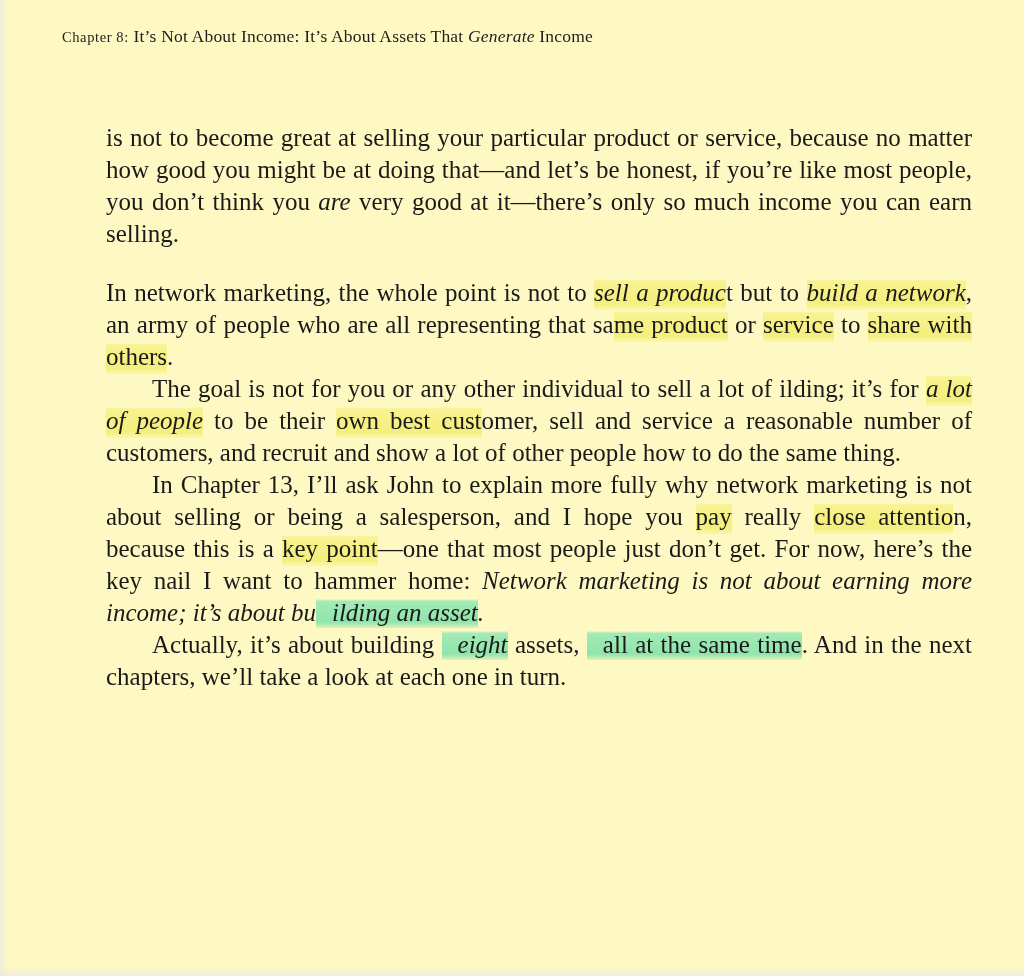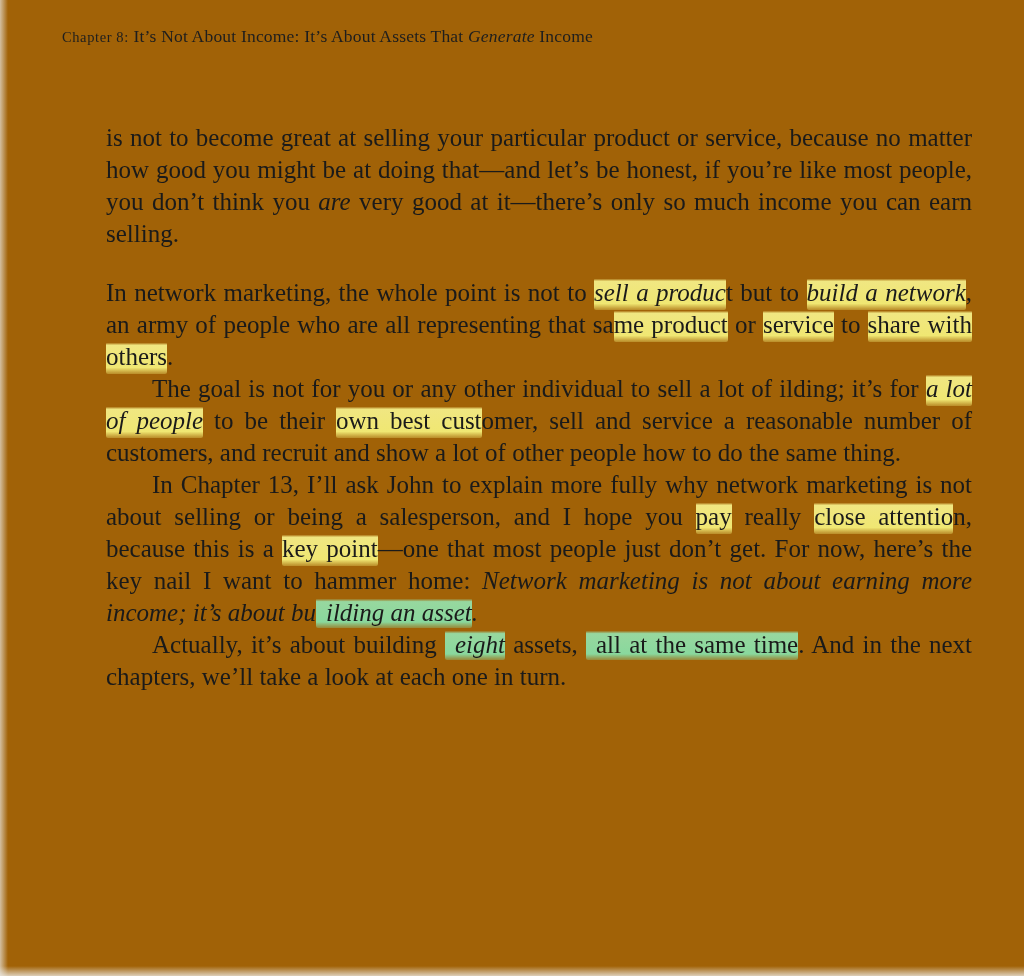--- a/index.html
+++ b/index.html
@@ -11,21 +11,21 @@
     width: 1024px;
     height: 976px;
     font-family: "Liberation Serif", serif;
     color: #1c1c1c;
     overflow: hidden;
   }
   .page {
     position: relative;
     width: 1024px;
     height: 976px;
-    background: #a16207;
+    background: #fef9c3;
   }
   .running-head {
     position: absolute;
     top: 26px;
     left: 62px;
     font-family: "Liberation Serif", serif;
     font-size: 17.5px;
     letter-spacing: 0.2px;
     color: #1e1e1e;
     white-space: nowrap;
@@ -76,21 +76,21 @@
     -webkit-box-decoration-break: clone;
   }
   mark.g {
     background: transparent;
     background-image: linear-gradient(to bottom,
         rgba(150,232,180,0.0) 2%,
         rgba(150,232,180,0.88) 12%,
         rgba(135,226,170,0.92) 80%,
         rgba(135,226,170,0.35) 98%);
     color: inherit;
-    padding: 1px 0 2px 10px;
+    padding: 1px 0 2px 16px;
     border-radius: 2px;
     box-decoration-break: clone;
     -webkit-box-decoration-break: clone;
   }
   .scan-edge-left {
     position: absolute;
     left: 0;
     top: 0;
     width: 8px;
     height: 976px;

